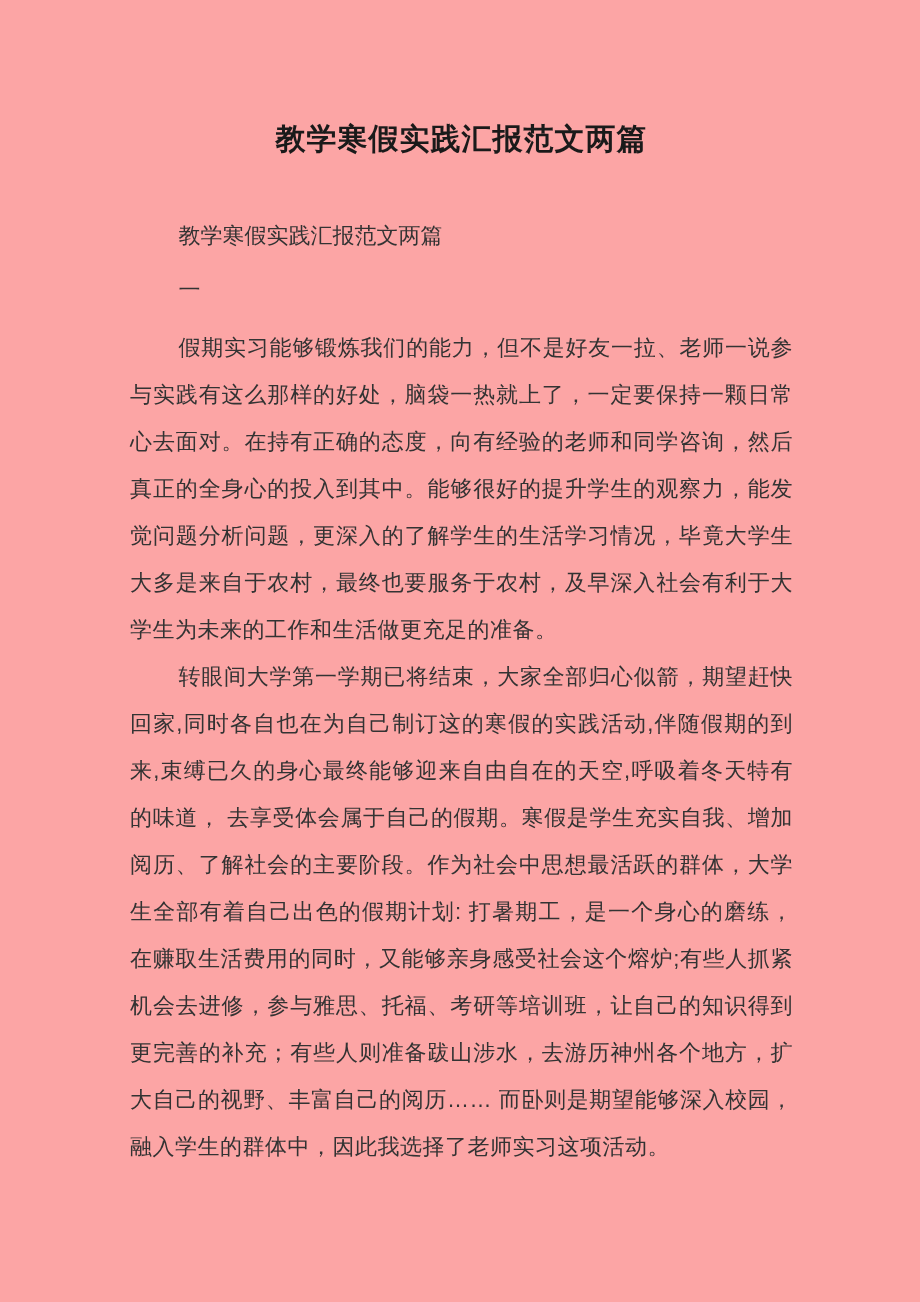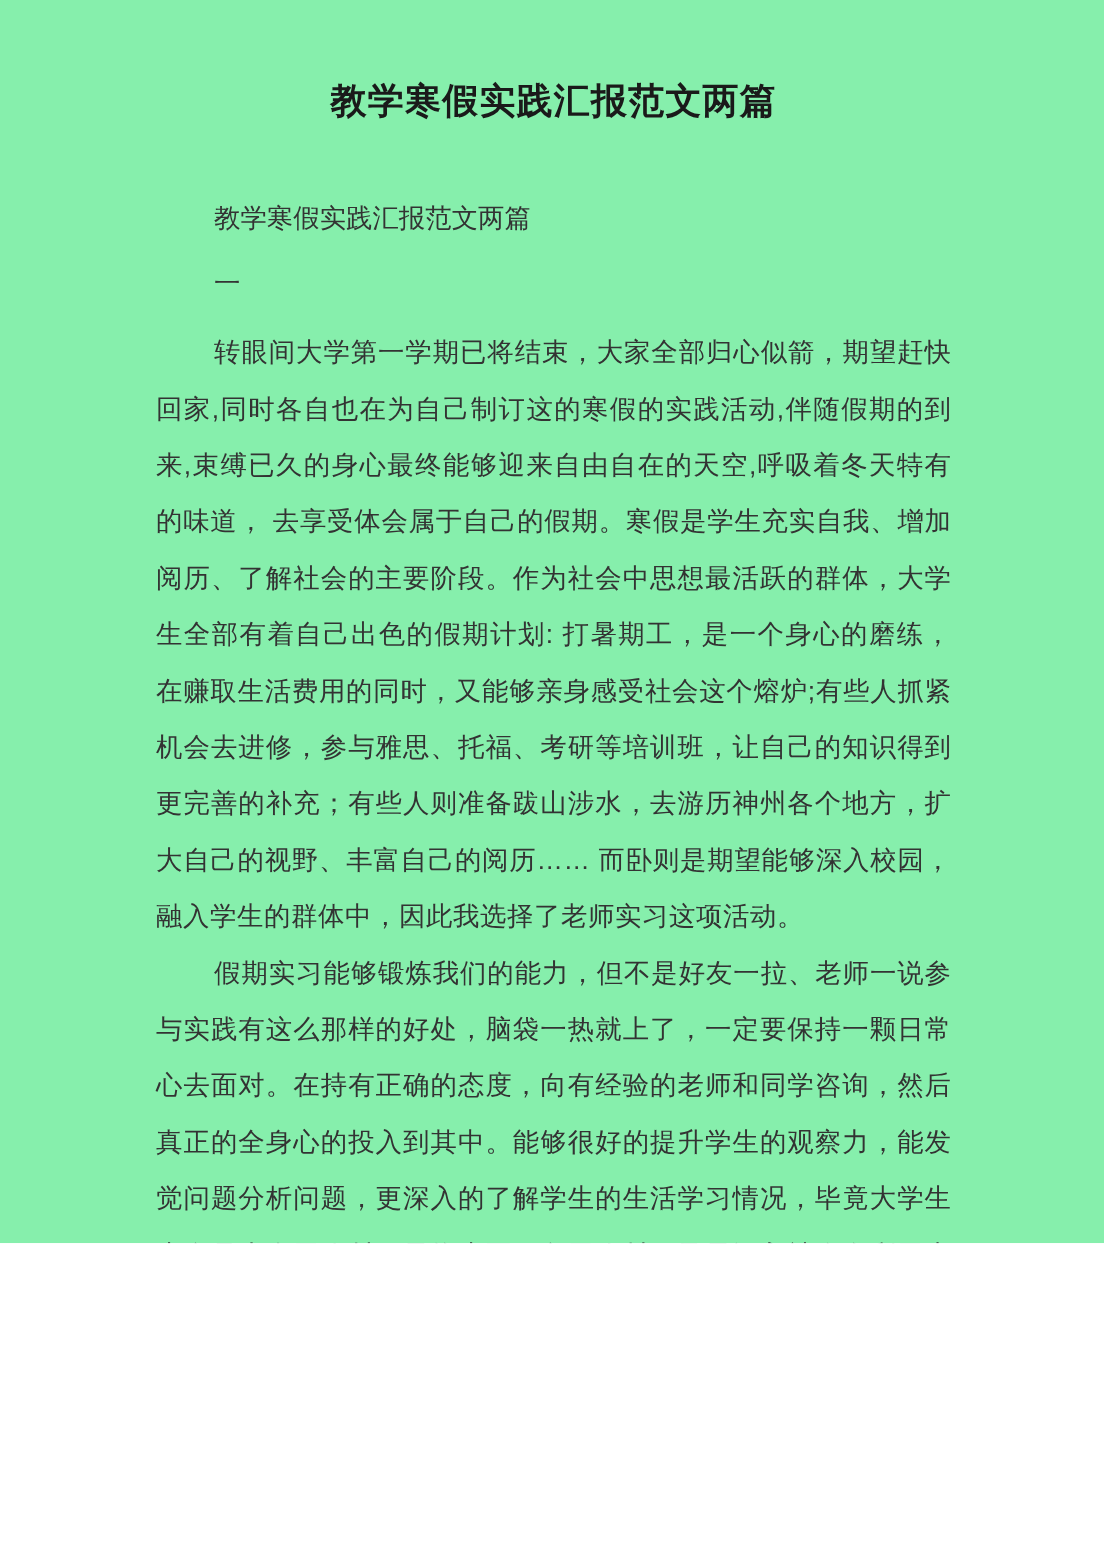--- a/index.html
+++ b/index.html
@@ -4,24 +4,24 @@
 <style>
   html, body {
     margin: 0;
     padding: 0;
     background: #ffffff;
   }
   .page {
     position: relative;
     box-sizing: border-box;
     width: 920px;
-    height: 1036px;
+    height: 1302px;
     margin: 0;
-    padding: 66px 127px 0 130px;
-    background: #86efac;
+    padding: 120px 127px 0 130px;
+    background: #fca5a5;
     font-family: "Liberation Sans", "DejaVu Sans", sans-serif;
     color: #333333;
     overflow: hidden;
   }
   .doc-title {
     margin: 0;
     font-size: 30px;
     line-height: 38px;
     font-weight: 700;
     text-align: center;
@@ -61,16 +61,16 @@
 <body>
 
 <div class="page">
   <h1 class="doc-title">教学寒假实践汇报范文两篇</h1>
 
   <p class="subtitle">教学寒假实践汇报范文两篇</p>
 
   <p class="section-marker">一</p>
 
   <div class="paragraphs" id="paragraphs">
+      <p class="body-para">假期实习能够锻炼我们的能力，但不是好友一拉、老师一说参与实践有这么那样的好处，脑袋一热就上了，一定要保持一颗日常心去面对。在持有正确的态度，向有经验的老师和同学咨询，然后真正的全身心的投入到其中。能够很好的提升学生的观察力，能发觉问题分析问题，更深入的了解学生的生活学习情况，毕竟大学生大多是来自于农村，最终也要服务于农村，及早深入社会有利于大学生为未来的工作和生活做更充足的准备。</p>
       <p class="body-para">转眼间大学第一学期已将结束，大家全部归心似箭，期望赶快回家,同时各自也在为自己制订这的寒假的实践活动,伴随假期的到来,束缚已久的身心最终能够迎来自由自在的天空,呼吸着冬天特有的味道， 去享受体会属于自己的假期。寒假是学生充实自我、增加阅历、了解社会的主要阶段。作为社会中思想最活跃的群体，大学生全部有着自己出色的假期计划: 打暑期工，是一个身心的磨练，在赚取生活费用的同时，又能够亲身感受社会这个熔炉;有些人抓紧机会去进修，参与雅思、托福、考研等培训班，让自己的知识得到更完善的补充；有些人则准备跋山涉水，去游历神州各个地方，扩大自己的视野、丰富自己的阅历…… 而卧则是期望能够深入校园，融入学生的群体中，因此我选择了老师实习这项活动。</p>
-      <p class="body-para">假期实习能够锻炼我们的能力，但不是好友一拉、老师一说参与实践有这么那样的好处，脑袋一热就上了，一定要保持一颗日常心去面对。在持有正确的态度，向有经验的老师和同学咨询，然后真正的全身心的投入到其中。能够很好的提升学生的观察力，能发觉问题分析问题，更深入的了解学生的生活学习情况，毕竟大学生大多是来自于农村，最终也要服务于农村，及早深入社会有利于大学生为未来的工作和生活做更充足的准备。</p>
     </div>
 </div>
 
 </body></html>

